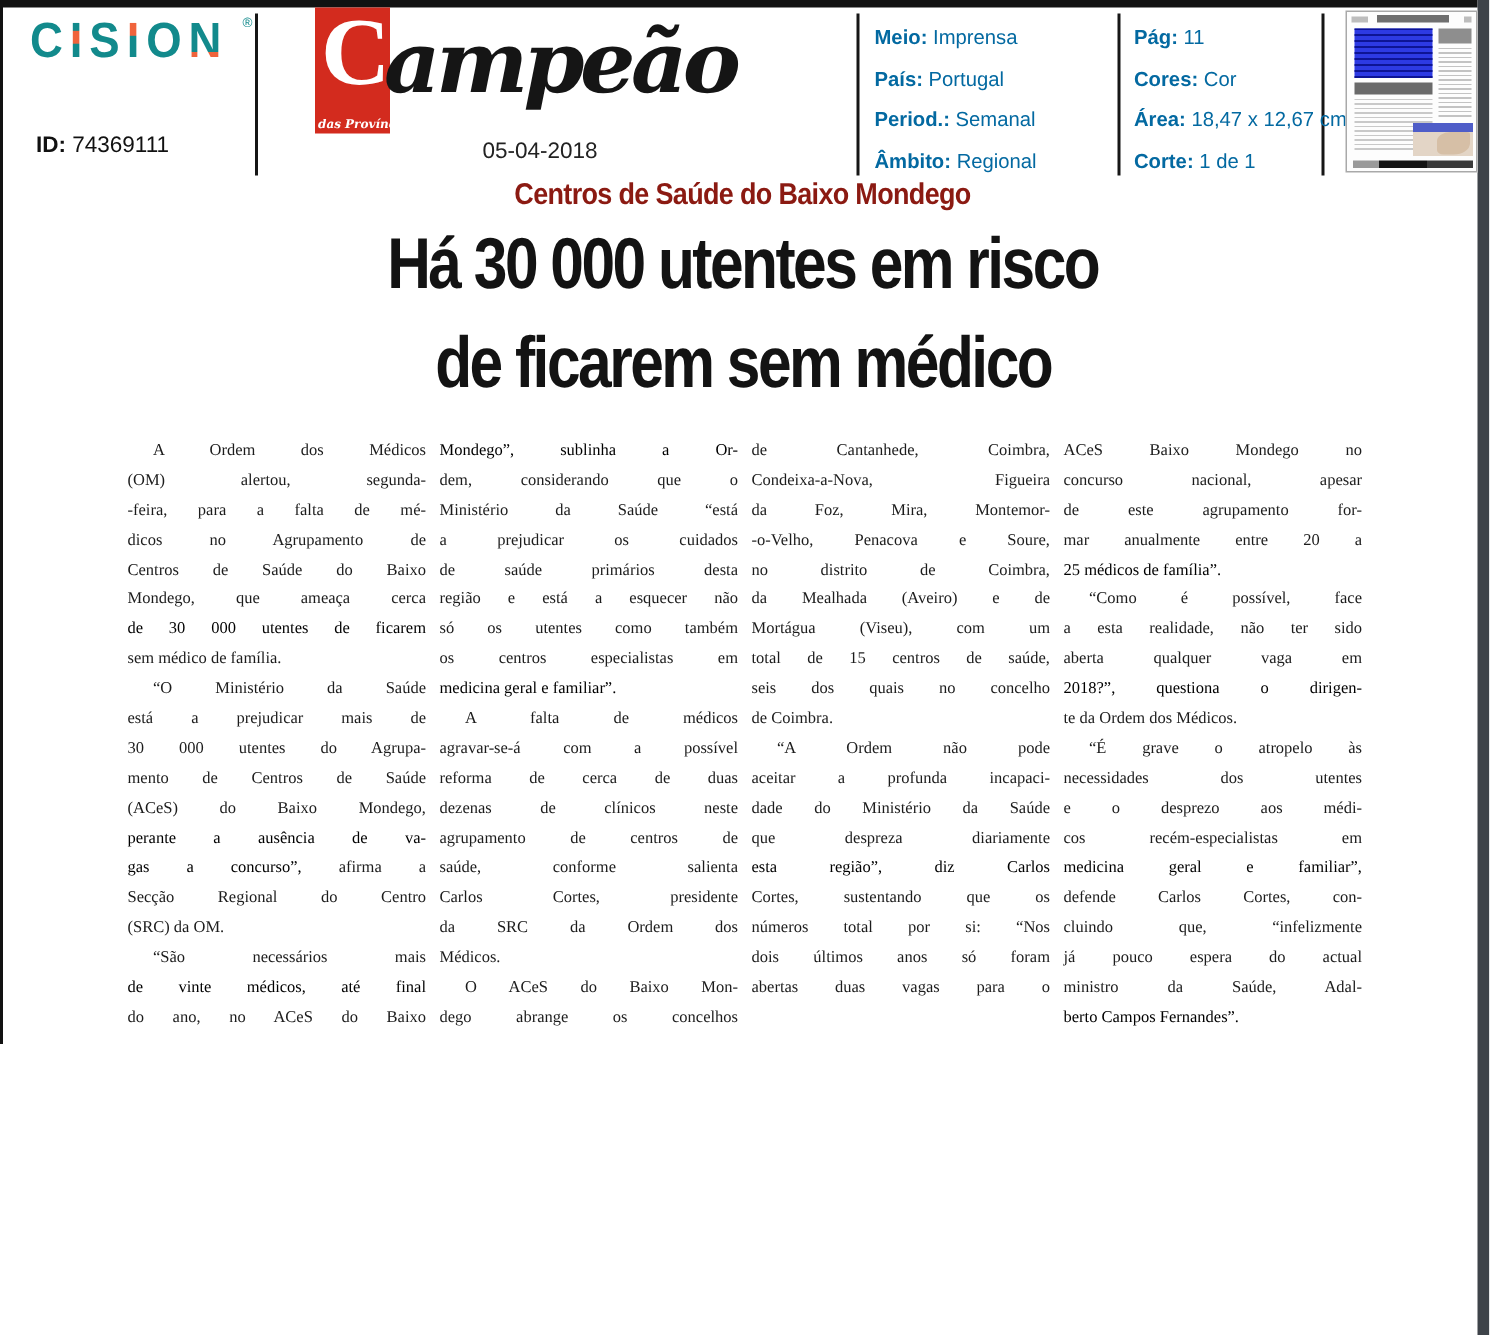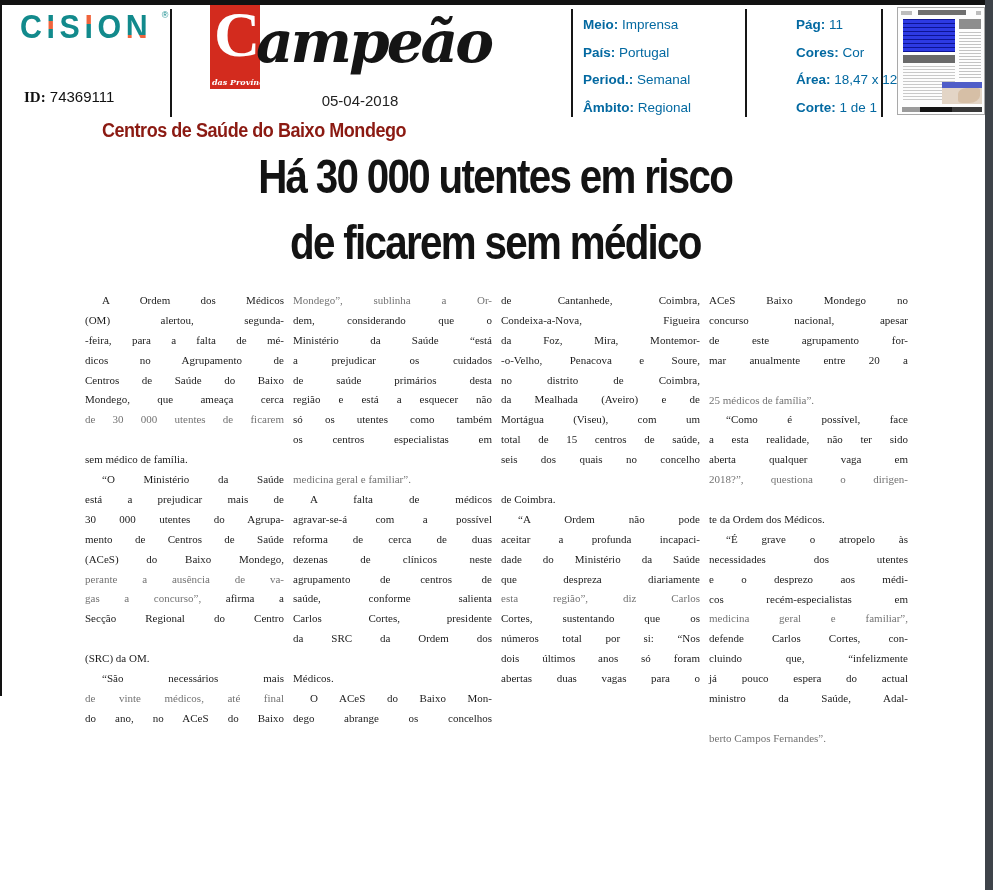--- a/index.html
+++ b/index.html
@@ -18,38 +18,38 @@
       letter-spacing:5px;transform:scaleX(0.92);transform-origin:left center;}
   .cision-letters span{color:#128a8c;}
   .cision-letters span:nth-child(2){background:linear-gradient(180deg,#128a8c 0 34%,#f0643c 34% 58%,#128a8c 58% 100%);
       -webkit-background-clip:text;background-clip:text;color:transparent;}
   .cision-letters span:nth-child(4){background:linear-gradient(180deg,#f0643c 0 42%,#128a8c 42% 100%);
       -webkit-background-clip:text;background-clip:text;color:transparent;}
   .cision-letters span:nth-child(6){background:linear-gradient(180deg,#128a8c 0 72%,#f0643c 72% 100%);
       -webkit-background-clip:text;background-clip:text;color:transparent;}
   .rmark{font-size:9px;color:#128a8c;vertical-align:top;position:relative;top:-2px;left:-2px;}
   .idrow{position:absolute;left:24px;top:88px;font-size:15px;color:#111;}
-  .idrow b{font-weight:700;font-family:Liberation Serif, serif;}
+  .idrow b{font-weight:700;}
 
   
   .pub-logo{position:absolute;left:210px;top:5px;white-space:nowrap;}
   .redbox{display:inline-block;vertical-align:top;position:relative;width:50px;height:84px;background:#d32b1e;}
   .bigC{position:absolute;left:4px;top:-6px;color:#fff;font-family:"Liberation Serif",serif;
         font-weight:700;font-size:64px;line-height:72px;}
   .boxsub{position:absolute;left:2px;bottom:2px;color:#fff;font-family:"DejaVu Serif",serif;
         font-style:italic;font-weight:700;font-size:8px;white-space:nowrap;}
   .scriptword{display:inline-block;margin-left:-4px;vertical-align:top;font-family:"DejaVu Serif",serif;
         font-style:italic;font-weight:700;font-size:57px;line-height:74px;letter-spacing:-3px;color:#151515;
         transform:scaleX(1.02);transform-origin:left center;}
   .pubdate{position:absolute;left:210px;top:92px;width:300px;text-align:center;font-size:15px;color:#222;}
 
   
   .meta{position:absolute;top:17px;font-size:13.5px;color:#0369a1;}
   .meta-left{left:583px;width:155px;}
-  .meta-right{left:756px;width:122px;margin-left:40px;}
+  .meta-right{left:756px;width:122px;}
   .mrow{margin-bottom:12.5px;white-space:nowrap;}
   .mrow b{font-weight:700;}
 
   
   .thumb{position:absolute;left:897px;top:7px;width:88px;height:108px;background:#fdfdfd;
          border:1px solid #a9a9a9;box-sizing:border-box;}
   .thumb *{position:absolute;}
   .t-head-l{left:3px;top:3px;width:11px;height:4px;background:#bdbdbd;}
   .t-head-c{left:20px;top:2px;width:48px;height:5px;background:#6f6f6f;}
   .t-head-r{left:78px;top:3px;width:5px;height:4px;background:#bdbdbd;}
@@ -61,34 +61,34 @@
   .t-midh{left:5px;top:47px;width:52px;height:8px;background:#6a6a6a;}
   .t-body{left:5px;top:58px;width:52px;height:36px;
           background:repeating-linear-gradient(180deg,#c9c9c9 0 1px,transparent 1px 3px);}
   .t-ad{left:44px;top:74px;width:40px;height:22px;background:#e3d5c6;}
   .t-ad-strip{left:44px;top:74px;width:40px;height:6px;background:#3548c8;opacity:.85;}
   .t-hand{left:60px;top:80px;width:22px;height:15px;background:#d6bfa6;border-radius:40% 10% 50% 20%;}
   .t-foot{left:4px;top:99px;width:80px;height:5px;
           background:linear-gradient(90deg,#9a9a9a 0 22%,#141414 22% 62%,#3a3a3a 62% 100%);}
 
   
-  .kicker-wrap{position:absolute;left:85px;top:119px;width:820px;text-align:left;}
+  .kicker-wrap{position:absolute;left:85px;top:119px;width:820px;text-align:center;}
   .kicker{display:inline-block;font-weight:700;font-size:20px;color:#8b1a12;
           letter-spacing:-0.5px;transform:scaleX(0.9);transform-origin:center;}
   .headline{position:absolute;left:60px;top:144px;width:870px;margin:0;text-align:center;
             font-weight:700;color:#131313;font-size:48px;line-height:66px;letter-spacing:-2px;}
   .headline .hl-line{display:inline-block;transform:scaleX(0.84);transform-origin:center;white-space:nowrap;}
 
   .cols{position:absolute;left:85px;top:291px;display:flex;gap:9px;}
   .col{width:199px;font-family:"Liberation Serif",serif;font-size:11px;color:#1c1c1c;}
   .line{height:19.9px;line-height:19.9px;text-align:justify;text-align-last:justify;
         white-space:nowrap;overflow:visible;}
-  .line.last{text-align-last:left;margin-top:20px;}
+  .line.last{text-align-last:left;}
   .line.ind{padding-left:17px;}
-  .seg-gray{color:#737373;}
+  .seg-gray{color:#000000;}
 </style>
 </head>
 <body>
 
 <div class="page">
 
   <div class="topline"></div>
   <div class="leftline"></div>
   <div class="rightbar"></div>
 

